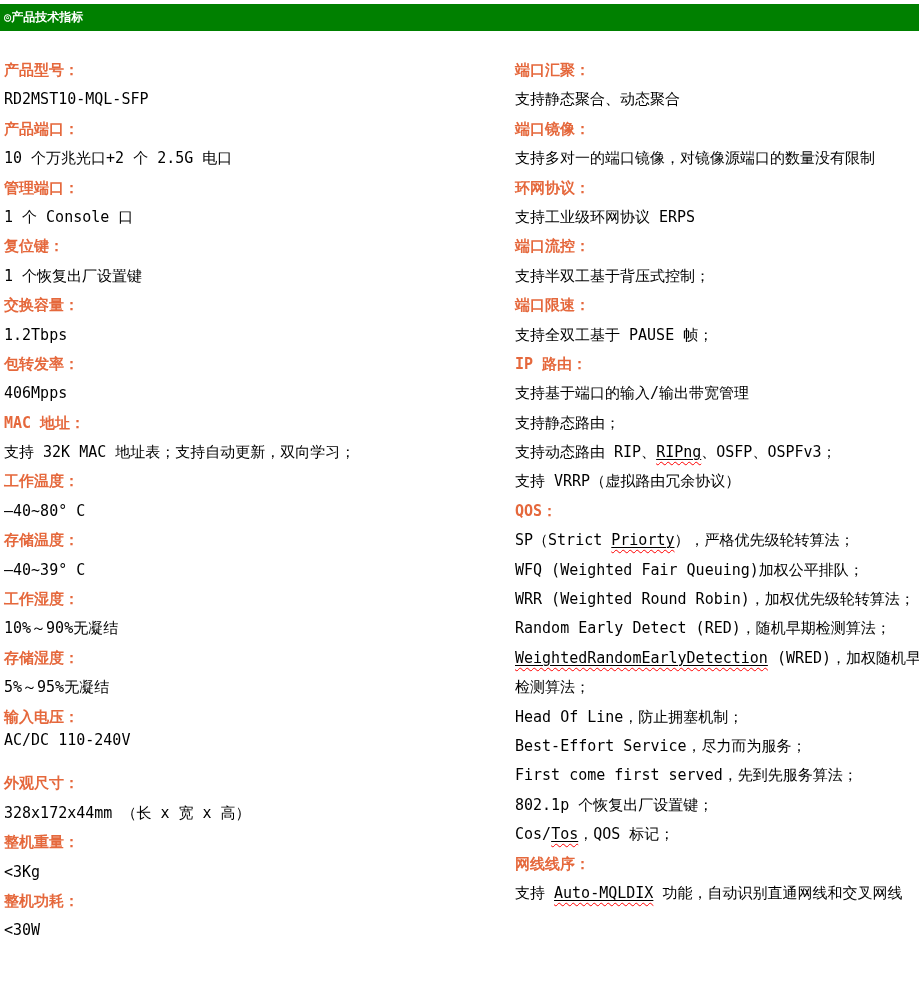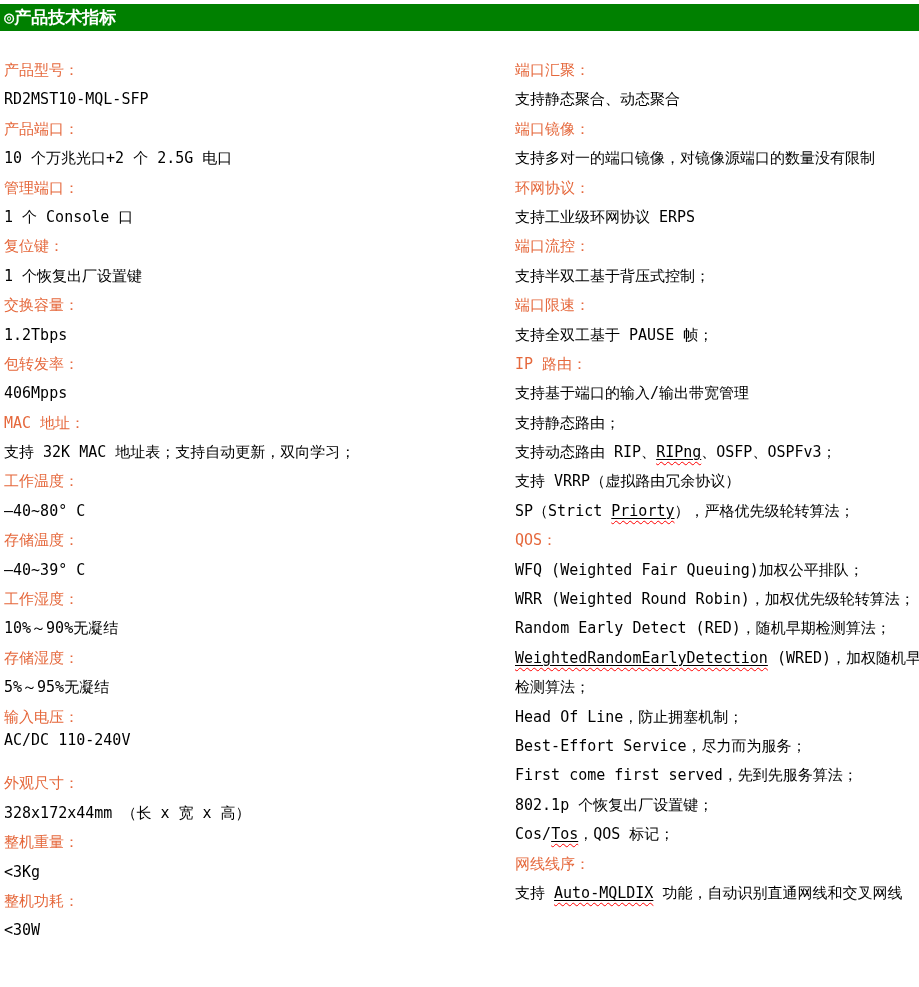--- a/index.html
+++ b/index.html
@@ -5,37 +5,37 @@
   html,body{margin:0;padding:0;background:#ffffff;}
   body{
     width:919px;height:987px;position:relative;overflow:hidden;
     font-family:"DejaVu Sans Mono","DejaVu Sans",monospace;
     color:#000;
   }
   .topbar{
     position:absolute;top:4px;left:0;right:0;height:27px;
     background:var(--header-bg,#008000);
     color:var(--header-fg,#ffffff);
-    font-size:17px;font-weight:bold;line-height:27px;
+    font-size:12px;font-weight:bold;line-height:27px;
     padding-left:4px;box-sizing:border-box;
   }
   .content{
     position:absolute;top:56px;left:0;right:0;
     display:flex;align-items:flex-start;
   }
   .col{box-sizing:border-box;}
   .col-left{width:515px;padding-left:4px;}
   .col-right{width:400px;}
   .line{
     line-height:29.4px;height:29.4px;
     font-size:15px;white-space:nowrap;
   }
   .line.heading{
     color:var(--heading,#e5683c);
-    font-weight:normal;
+    font-weight:bold;
   }
   .line.compact{line-height:17.5px;height:17.5px;}
   .sec.has-compact{margin-bottom:20px;}
   .spell{
     text-decoration:underline wavy var(--wavy,#ff0000) 1px;
     text-underline-offset:4px;
     text-align:right;
   }
   .ulink{
     text-decoration:underline solid currentColor 1px;
@@ -134,22 +134,22 @@
         <div class="line body">支持全双工基于 PAUSE 帧；</div>
       </div>
       <div class="sec">
         <div class="line heading">IP 路由：</div>
         <div class="line body">支持基于端口的输入/输出带宽管理</div>
         <div class="line body">支持静态路由；</div>
         <div class="line body">支持动态路由 RIP、<span class="spell"><span class="ulink">RIPng</span></span>、OSFP、OSPFv3；</div>
         <div class="line body">支持 VRRP（虚拟路由冗余协议）</div>
       </div>
       <div class="sec">
+        <div class="line heading">QOS：</div>
         <div class="line body">SP（Strict <span class="spell"><span class="ulink">Priorty</span></span>），严格优先级轮转算法；</div>
-        <div class="line heading">QOS：</div>
         <div class="line body">WFQ (Weighted Fair Queuing)加权公平排队；</div>
         <div class="line body">WRR (Weighted Round Robin)，加权优先级轮转算法；</div>
         <div class="line body">Random Early Detect (RED)，随机早期检测算法；</div>
         <div class="line body"><span class="spell"><span class="ulink">WeightedRandomEarlyDetection</span></span> (WRED)，加权随机早期</div>
         <div class="line body">检测算法；</div>
         <div class="line body">Head Of Line，防止拥塞机制；</div>
         <div class="line body">Best-Effort Service，尽力而为服务；</div>
         <div class="line body">First come first served，先到先服务算法；</div>
         <div class="line body">802.1p 个恢复出厂设置键；</div>
         <div class="line body">Cos/<span class="spell"><span class="ulink">Tos</span></span>，QOS 标记；</div>

